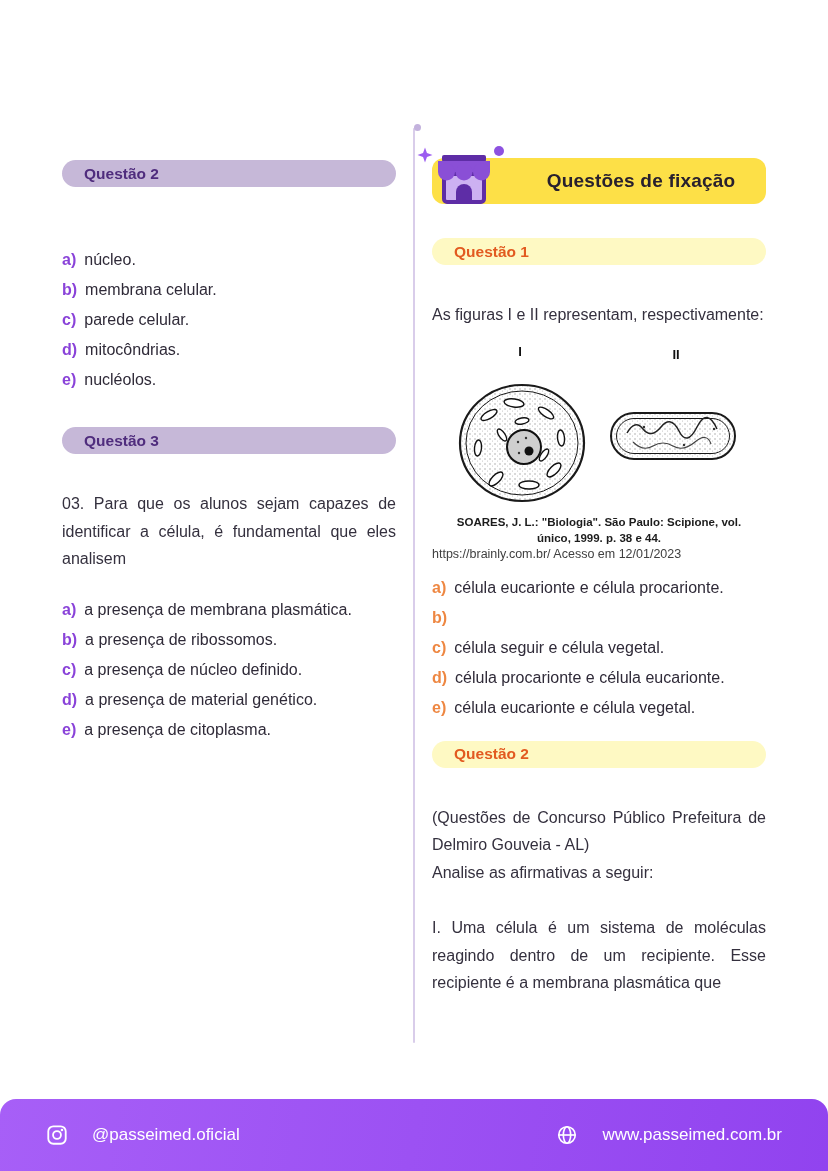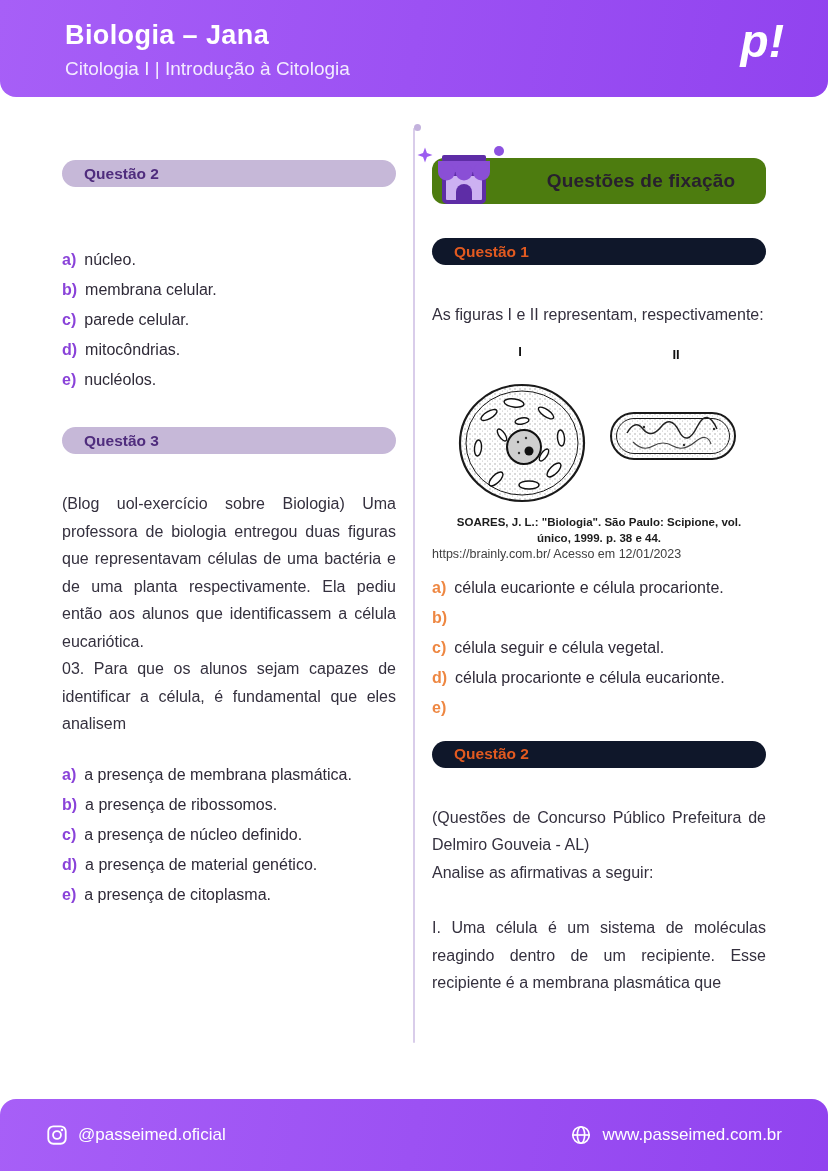--- a/index.html
+++ b/index.html
@@ -37,21 +37,21 @@
   .col { position: absolute; width: 334px; }
   .col-left  { left: 62px;  top: 160px; }
   .col-right { left: 432px; top: 158px; }
 
   
   .badge {
     height: 27px; border-radius: 14px; display: flex; align-items: center;
     padding: 0 22px; font-size: 15.5px; font-weight: 700; width: 100%;
   }
   .badge-purple { background: #c6b8d8; color: #4f2c7d; }
-  .badge-peach  { background: #0f172a; color: #e25a20; }
+  .badge-peach  { background: #fef9c3; color: #e25a20; }
 
   
   .para {
     font-size: 16px; line-height: 1.72; text-align: justify;
     margin: 0; color: #34303e;
   }
   .mb0 { margin-bottom: 0; }
   .gap-lg { height: 36px; }
   .gap-md { height: 26px; }
   .gap-sm { height: 14px; }
@@ -60,21 +60,21 @@
   .option { display: flex; gap: 8px; font-size: 16px; line-height: 22px; margin-bottom: 8px; }
   .opt-letter { font-weight: 700; flex: 0 0 auto; }
   .opt-letter.lp { color: #8a43d9; }
   .opt-letter.ro { color: #ee8742; }
   .opt-text { color: #2f2a38; }
 
   
   .banner-wrap { position: relative; height: 46px; margin-bottom: 34px; }
   .banner {
     position: absolute; inset: 0;
-    background: #4d7c0f; border-radius: 12px;
+    background: #fde047; border-radius: 12px;
     display: flex; align-items: center; justify-content: center;
     padding-left: 84px;
   }
   .banner-text { font-size: 19px; font-weight: 700; color: #28202e; letter-spacing: .2px; }
   .store-icon { position: absolute; left: -4px; top: -14px; }
   .sparkle-star { position: absolute; left: -16px; top: -12px; }
   .deco-dot-small {
     position: absolute; left: -18px; top: -34px; width: 7px; height: 7px;
     border-radius: 50%; background: #c3b2dd;
   }
@@ -96,32 +96,27 @@
   }
 
   
   .footer {
     position: absolute; left: 0; right: 0; bottom: 0; height: 72px;
     background: linear-gradient(100deg, #a75ff7 0%, #9143ef 100%);
     border-radius: 16px 16px 0 0;
     display: flex; align-items: center; justify-content: space-between;
     padding: 0 46px; color: #ffffff;
   }
-  .footer-item { display: flex; align-items: center; gap: 10px; font-size: 17px; }
+  .footer-item { display: flex; align-items: center; gap: 24px; font-size: 17px; }
 </style>
 </head>
 <body>
 
 <div class="page">
 
-  <header class="header">
-    <div class="header-title">Biologia – Jana</div>
-    <div class="header-subtitle">Citologia I | Introdução à Citologia</div>
-    <div class="brand-logo">p!</div>
-  </header>
 
   <div class="divider"></div>
 
   <main>
 
     <section class="col col-left">
       <div class="badge badge-purple">Questão 2</div>
       <div class="gap-lg"></div>
       <div class="gap-md"></div>
 
@@ -144,21 +139,20 @@
         </div>
         <div class="option">
           <span class="opt-letter lp">e)</span>
           <span class="opt-text">nucléolos.</span>
         </div>
       </div>
 
       <div class="gap-xs"></div>
       <div class="badge badge-purple">Questão 3</div>
       <div class="gap-lg"></div>
-      <p class="para mb0">(Blog uol-exercício sobre Biologia) Uma professora de biologia entregou duas figuras que representavam células de uma bactéria e de uma planta respectivamente. Ela pediu então aos alunos que identificassem a célula eucariótica.</p>
       <p class="para">03. Para que os alunos sejam capazes de identificar a célula, é fundamental que eles analisem</p>
       <div class="gap-md"></div>
 
       <div class="options">
         <div class="option">
           <span class="opt-letter lp">a)</span>
           <span class="opt-text">a presença de membrana plasmática.</span>
         </div>
         <div class="option">
           <span class="opt-letter lp">b)</span>
@@ -263,20 +257,21 @@
         <div class="option">
           <span class="opt-letter ro">c)</span>
           <span class="opt-text">célula seguir e célula vegetal.</span>
         </div>
         <div class="option">
           <span class="opt-letter ro">d)</span>
           <span class="opt-text">célula procarionte e célula eucarionte.</span>
         </div>
         <div class="option">
           <span class="opt-letter ro">e)</span>
+          <span class="opt-text">célula eucarionte e célula vegetal.</span>
         </div>
       </div>
 
       <div class="gap-sm"></div>
       <div class="badge badge-peach">Questão 2</div>
       <div class="gap-lg"></div>
       <p class="para mb0">(Questões de Concurso Público Prefeitura de Delmiro Gouveia - AL)</p>
       <p class="para">Analise as afirmativas a seguir:</p>
       <div class="gap-xs"></div>
       <p class="para">I. Uma célula é um sistema de moléculas reagindo dentro de um recipiente. Esse recipiente é a membrana plasmática que</p>

